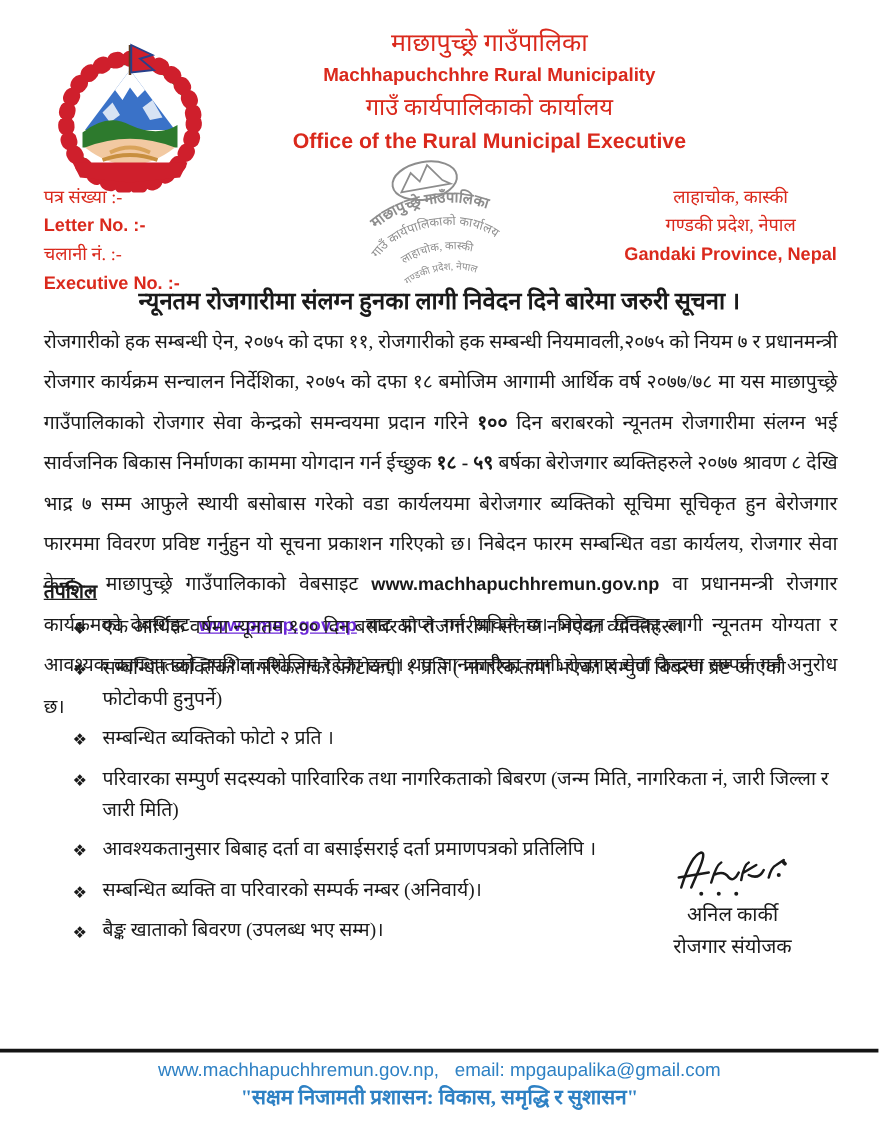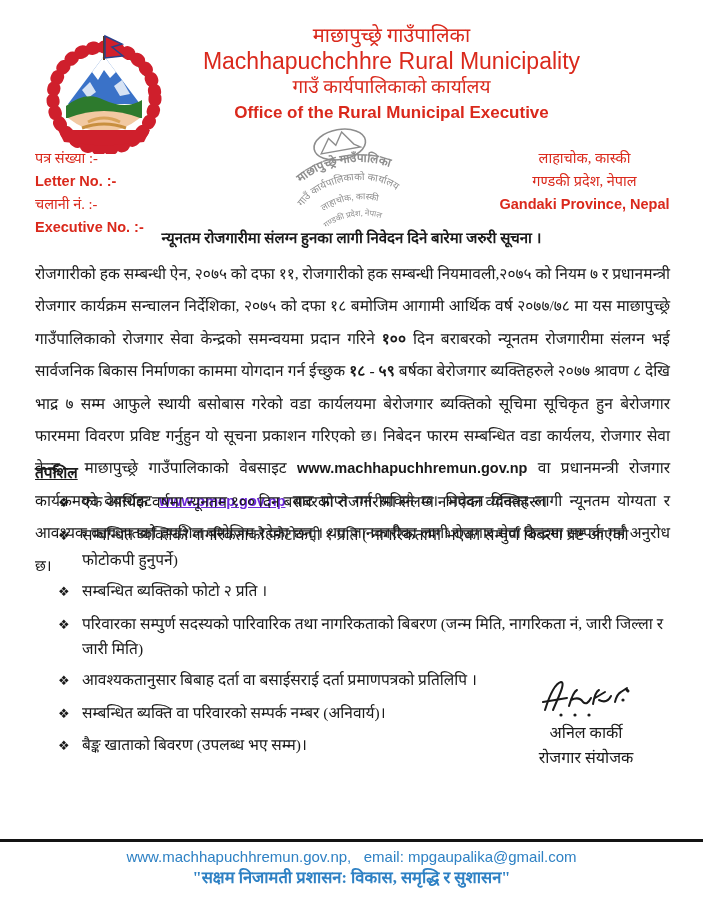--- a/index.html
+++ b/index.html
@@ -7,35 +7,35 @@
     position:relative;width:703px;height:910px;background:#ffffff;overflow:hidden;
     font-family:"Liberation Serif","DejaVu Serif",serif;color:#1a1a1a;
   }
   .red{color:#da291c;}
   .sans{font-family:"Liberation Sans","DejaVu Sans",sans-serif;}
 
   
   .logo{position:absolute;left:42px;top:34px;width:124px;height:120px;}
   .head{position:absolute;left:120px;right:40px;top:22px;text-align:center;line-height:26px;}
   .head .np1{font-size:20px;}
-  .head .en1{font-size:23px;font-weight:normal;}
+  .head .en1{font-size:15px;font-weight:bold;}
   .head .np2{font-size:19px;}
   .head .en2{font-size:17px;font-weight:bold;}
 
   
   .meta{position:absolute;left:35px;top:147px;line-height:23px;font-size:14.5px;}
   .meta .en{font-family:"Liberation Sans","DejaVu Sans",sans-serif;font-weight:bold;font-size:14.5px;}
   .addr{position:absolute;right:26px;top:147px;width:185px;text-align:center;line-height:23px;font-size:14.5px;}
   .addr .en{font-family:"Liberation Sans","DejaVu Sans",sans-serif;font-weight:bold;font-size:14.5px;}
 
   
   .stamp{position:absolute;left:276px;top:126px;width:140px;height:108px;opacity:.85;}
 
   
-  .subject{position:absolute;left:0;right:0;top:227px;text-align:center;font-weight:bold;font-size:15px;}
+  .subject{position:absolute;left:0;right:0;top:227px;text-align:center;font-weight:bold;font-size:19px;}
 
   
   .bodytxt{position:absolute;left:35px;right:33px;top:258px;text-align:justify;
            font-size:15.5px;line-height:32.4px;}
   .b{font-weight:bold;}
   .weblink{color:#6d28d9;font-weight:bold;text-decoration:underline;cursor:pointer;}
 
   
   .detail-head{position:absolute;left:35px;top:461px;font-weight:bold;font-size:15.5px;text-decoration:underline;}
   .list{position:absolute;left:58px;right:40px;top:489px;font-size:15.5px;}

